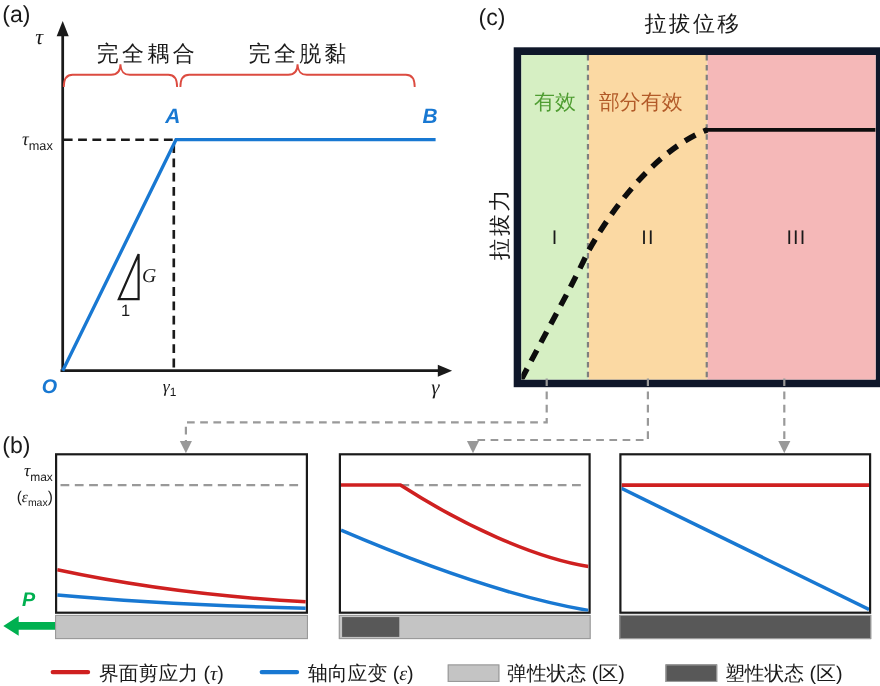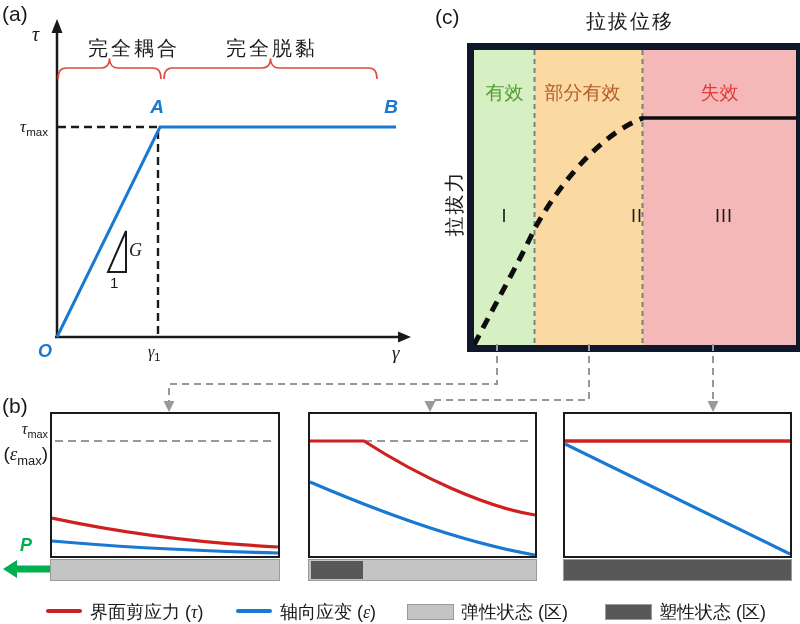--- a/index.html
+++ b/index.html
@@ -74,40 +74,39 @@
   <div class="abs" style="left:404px;top:190px;width:100px;text-align:center;font-size:20px;letter-spacing:2px;transform:rotate(-90deg);">拉拔力</div>
 
   <div class="cbox" style="left:467px;top:43px;width:322px;height:295px;">
 
     <div class="abs" style="left:0;top:0;width:61px;height:295px;background:#d6efc3;"></div>
     <div class="abs" style="left:61px;top:0;width:108px;height:295px;background:#fbd9a3;"></div>
     <div class="abs" style="left:169px;top:0;width:153px;height:295px;background:#f5b8b8;"></div>
 
     <div class="abs zone-name" style="left:0;top:30px;width:61px;color:#4f9d32;">有效</div>
     <div class="abs zone-name" style="left:61px;top:30px;width:95px;color:#b25a28;">部分有效</div>
-    <div class="abs zone-name" style="left:169px;top:30px;width:153px;color:#e03a3a;">失效</div>
 
     <div class="abs numeral" style="left:0;top:156px;width:61px;">I</div>
-    <div class="abs numeral" style="left:61px;top:156px;width:108px;text-align:right;">II</div>
+    <div class="abs numeral" style="left:61px;top:156px;width:108px;">II</div>
     <div class="abs numeral" style="left:169px;top:156px;width:162px;">III</div>
 
     <svg class="abs" style="left:0;top:0;" width="322" height="295">
       <line x1="60.5" y1="0" x2="60.5" y2="295" stroke="#7f7f7f" stroke-width="2" stroke-dasharray="5 4"></line>
       <line x1="168.5" y1="0" x2="168.5" y2="295" stroke="#7f7f7f" stroke-width="2" stroke-dasharray="5 4"></line>
       <path d="M 0,295 C 25,247 45,212 61,178 C 93,121 134,81 169,68" fill="none" stroke="#0d0d0d" stroke-width="5" stroke-dasharray="11 8"></path>
       <path d="M 167,68 L 322,68" fill="none" stroke="#0d0d0d" stroke-width="3.5"></path>
     </svg>
   </div>
 
   <div class="abs panel-label" style="left:2px;top:394px;">(b)</div>
 
   <div class="abs" style="left:2px;top:420px;width:46px;text-align:right;font-size:16px;">
     <span class="math">τ</span><sub class="sub">max</sub>
   </div>
-  <div class="abs" style="left:2px;top:443px;width:46px;text-align:right;font-size:19px;">
+  <div class="abs" style="left:2px;top:443px;width:46px;text-align:right;font-size:14px;">
     <span>(</span><span class="math">ε</span><sub class="sub">max</sub><span>)</span>
   </div>
   <div class="abs math" style="left:20px;top:535px;font-size:18px;font-weight:bold;color:#00b050;font-family:'Liberation Sans',sans-serif;">P</div>
   <svg class="abs" style="left:0;top:556px;" width="56" height="26">
     <polygon points="3,13 17,4 17,9.5 50,9.5 50,16.5 17,16.5 17,22" fill="#00b050"></polygon>
   </svg>
 
   <div class="bbox" style="left:50px;top:412px;width:226px;height:142px;">
     <svg class="abs" style="left:0;top:0;" width="226" height="142">
       <line x1="3" y1="27" x2="223" y2="27" stroke="#999" stroke-width="2.2" stroke-dasharray="8 5"></line>

